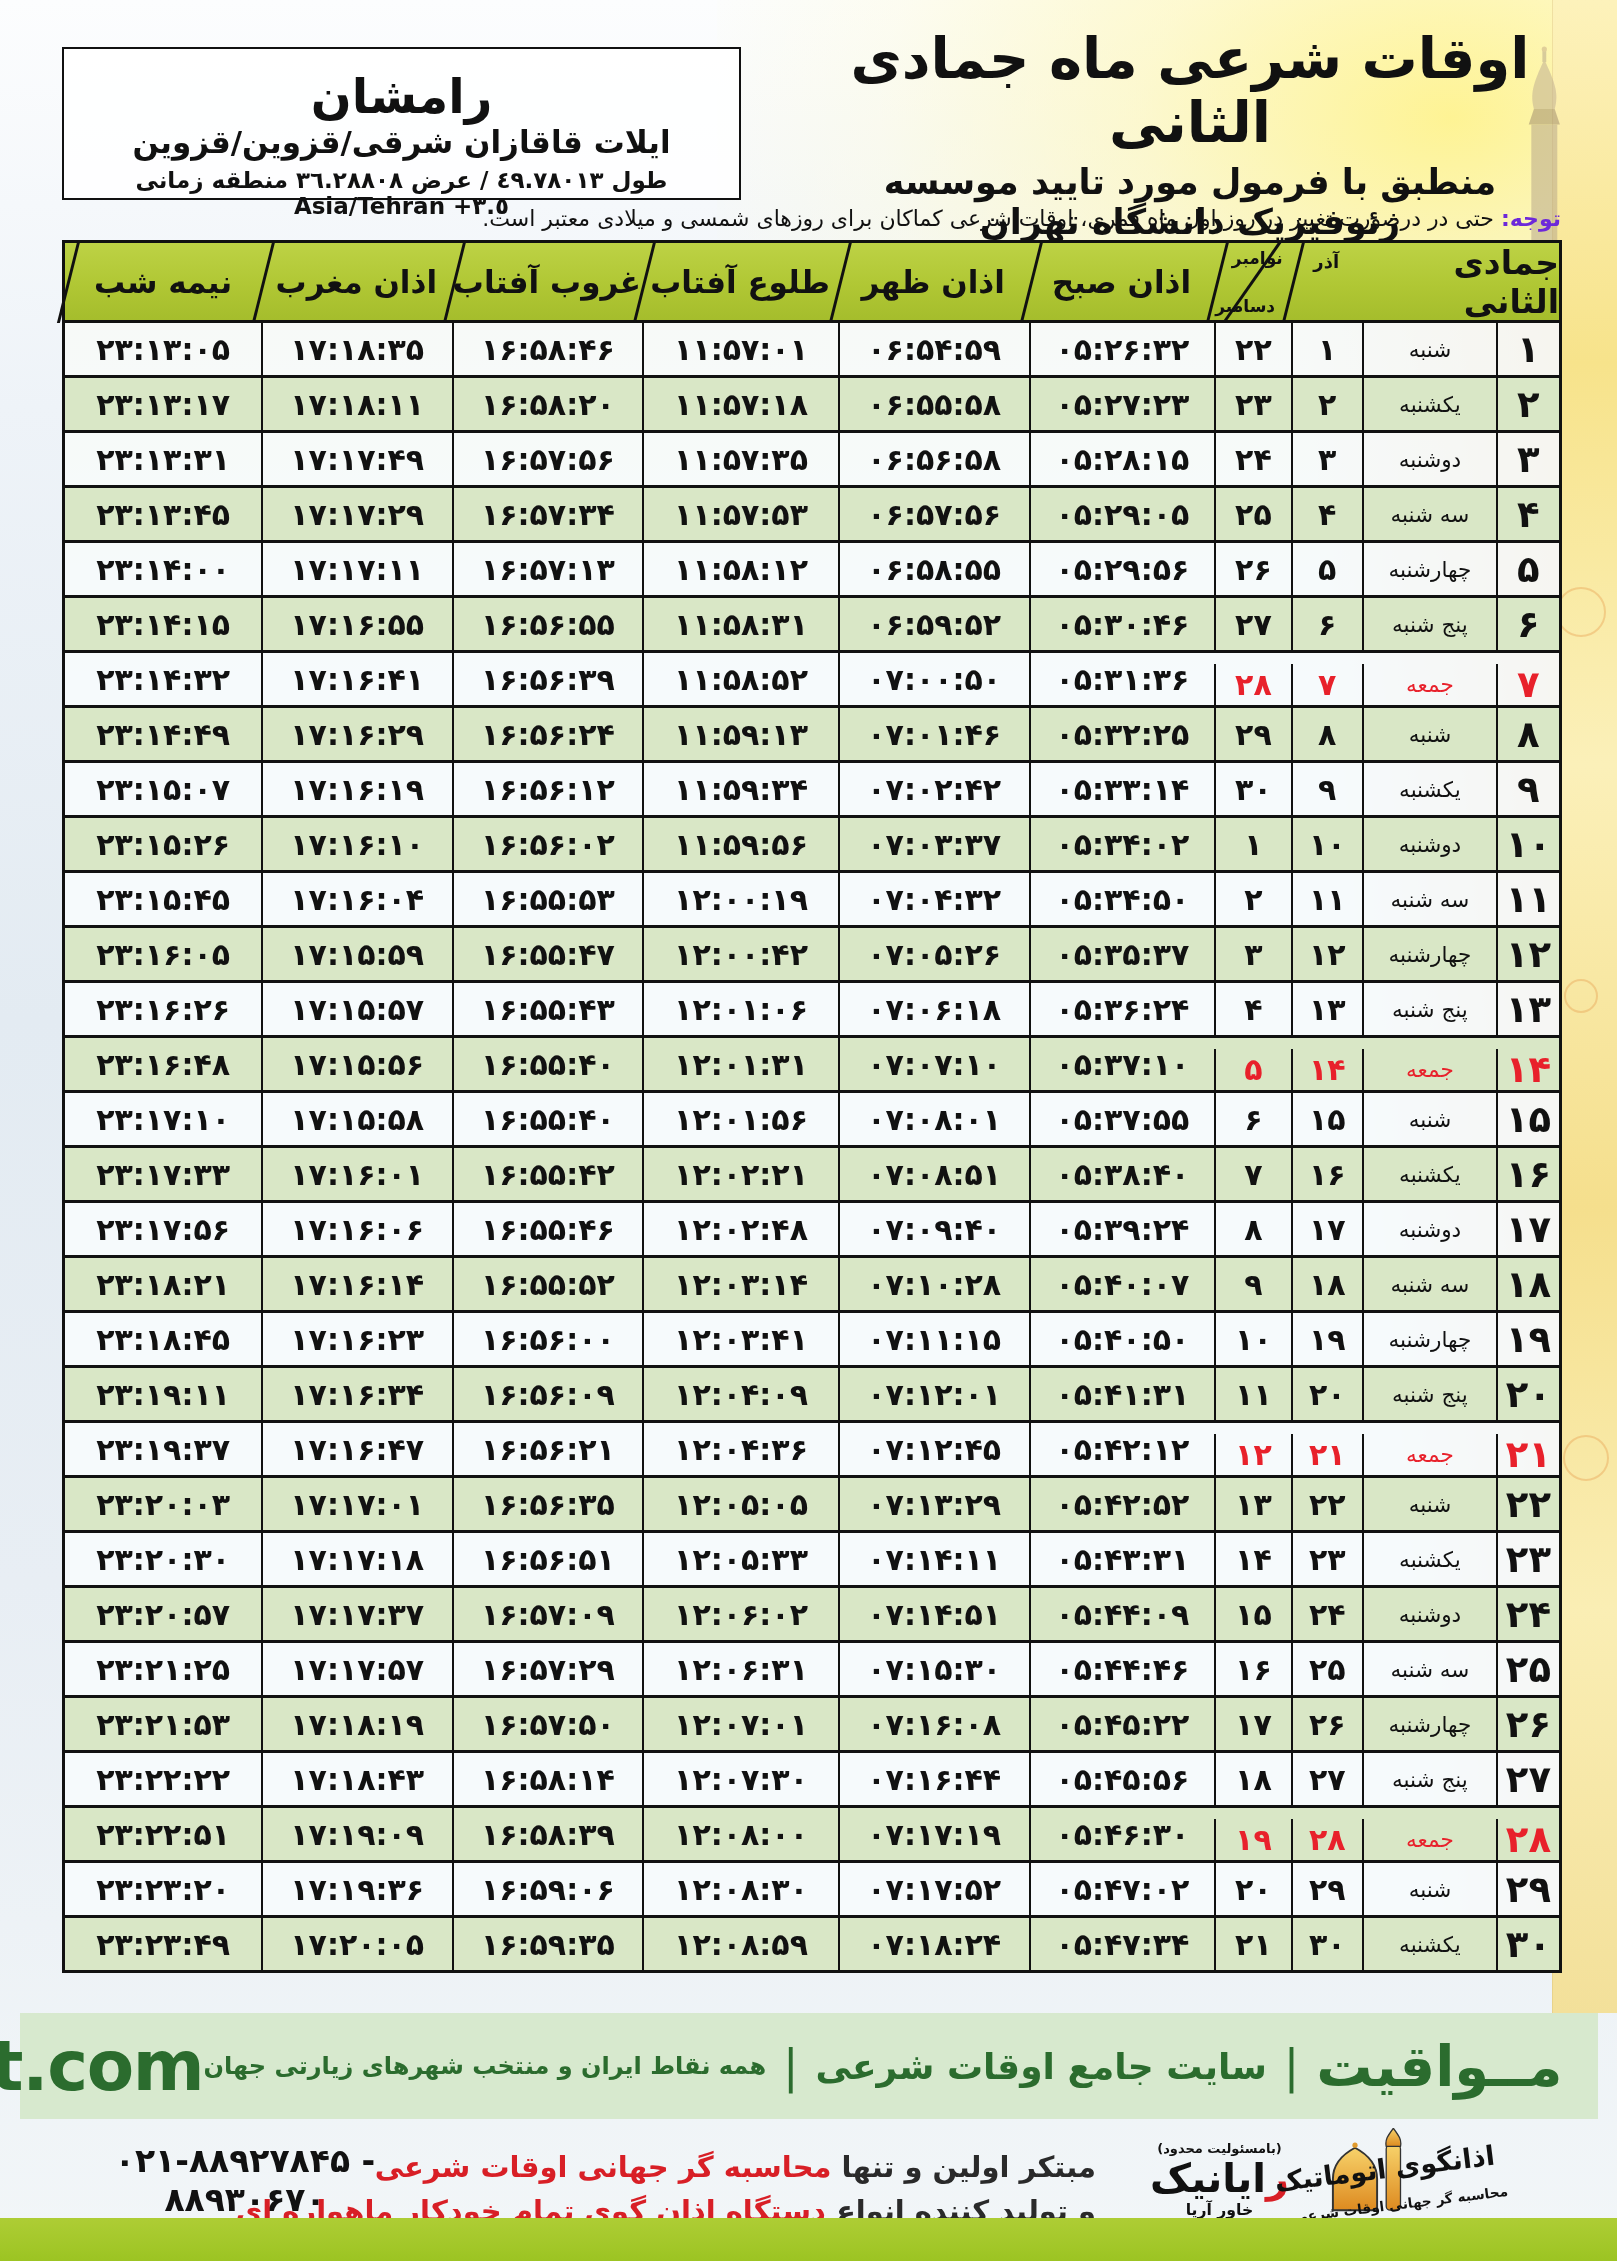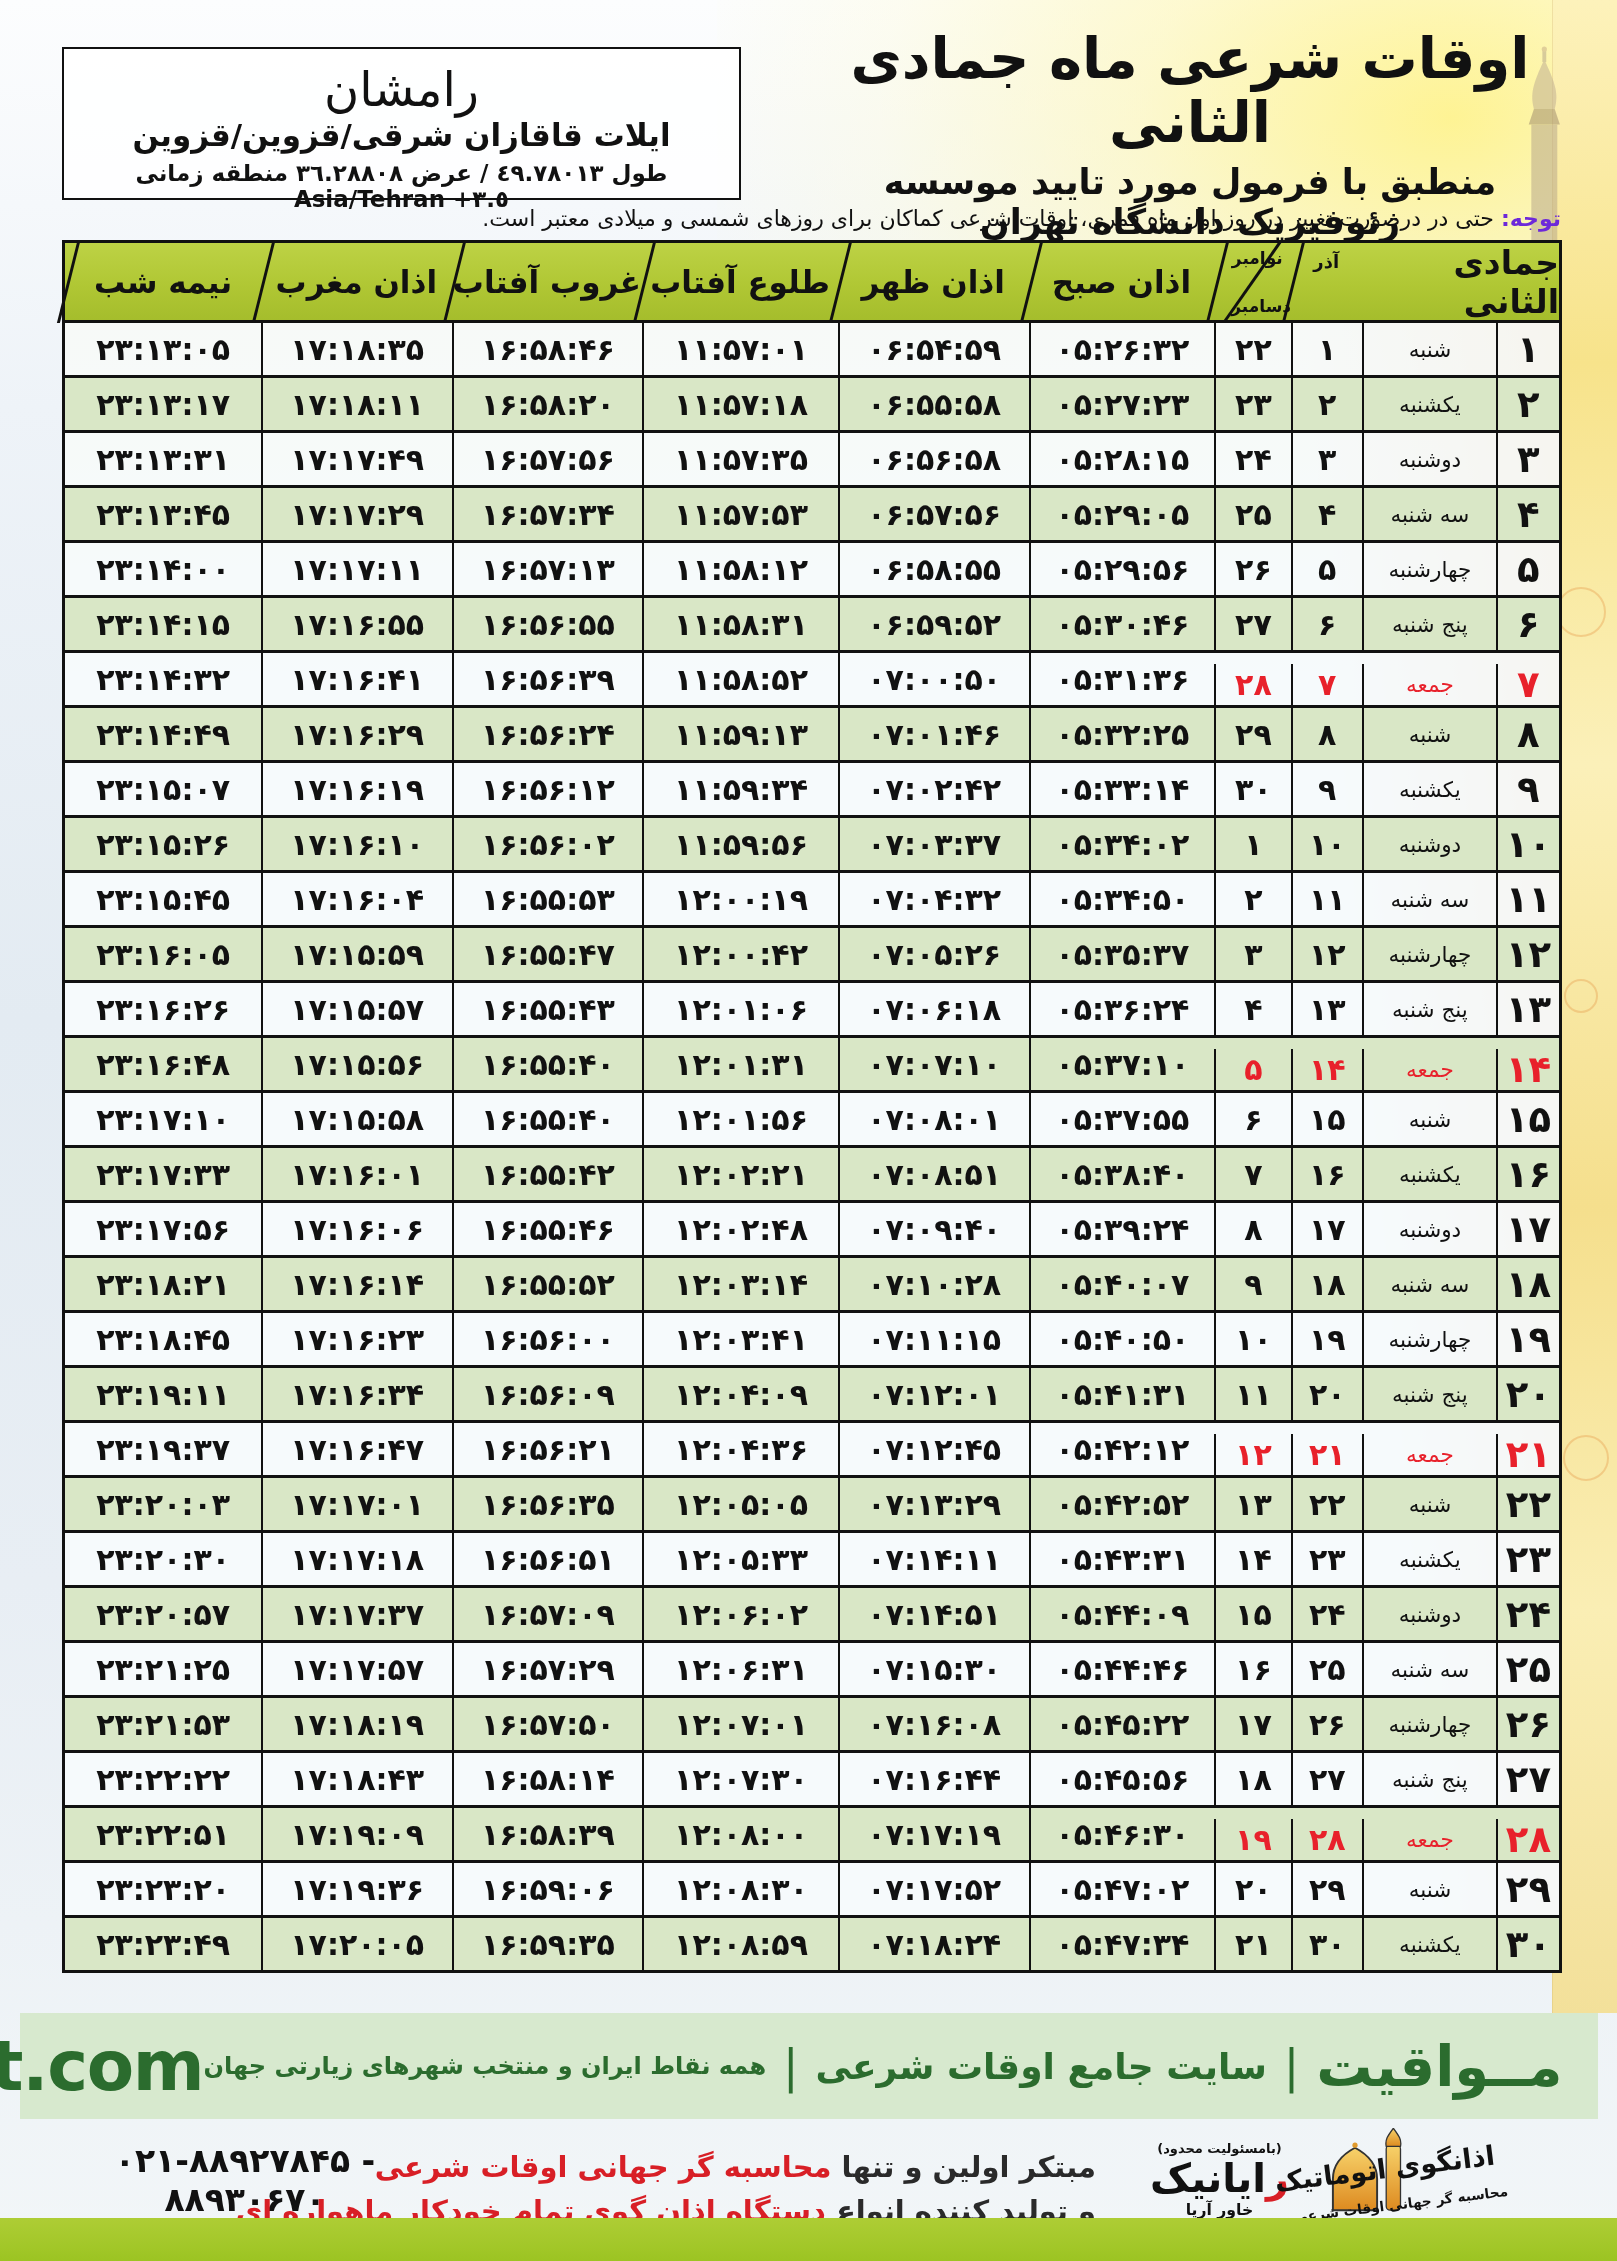--- a/index.html
+++ b/index.html
@@ -15,21 +15,21 @@
     background:linear-gradient(180deg,#fdf2bb 0%,#f7e38b 18%,#fbf0b9 38%,#f5df8d 60%,#faeeb4 80%,#f3e09a 100%);
     border-left:0.7px solid rgba(200,170,90,.25);}
   .orn{position:absolute;border:2.6px solid rgba(230,150,70,.35);border-radius:50%;}
   .orn.o1{right:11.7px;top:587px;width:46px;height:46px;}
   .orn.o2{right:19.6px;top:979px;width:30px;height:30px;}
   .orn.o3{right:9px;top:1435px;width:42px;height:42px;}
   .minaret{position:absolute;top:46px;right:36px;opacity:.55;}
   
   .loc-box{position:absolute;left:62px;top:47px;width:675px;height:149px;
     background:rgba(255,255,255,.85);border:2.6px solid #111;text-align:center;direction:rtl;}
-  .loc-city{font-size:48px;font-weight:normal;color:#111;margin-top:13px;line-height:1.15;}
+  .loc-city{font-size:48px;font-weight:bold;color:#111;margin-top:20px;line-height:1.15;}
   .loc-region{font-size:31px;font-weight:bold;color:#111;line-height:1.2;}
   .loc-coords{font-size:23px;font-weight:bold;color:#111;margin-top:5.2px;}
   .title-block{position:absolute;right:43px;top:27px;width:770px;text-align:center;direction:rtl;color:#111;}
   .main-title{font-size:56px;font-weight:bold;line-height:1.15;}
   .sub-title{font-size:35px;font-weight:bold;margin-top:6.5px;}
   .date-line{font-size:30px;font-weight:bold;margin-top:9px;}
   .note-line{position:absolute;right:57px;top:206px;direction:rtl;font-size:22px;color:#111;white-space:nowrap;}
   .note-label{color:#6d28d9;font-weight:bold;}
   
   .ptable{position:absolute;left:62px;top:240px;width:1494px;border:3.9px solid #111;direction:rtl;
@@ -38,21 +38,21 @@
       linear-gradient(180deg,rgba(250,230,150,.25) 0%,rgba(250,230,150,0) 25%),
       #eef2f6;}
   .grid-row{display:grid;grid-template-columns:4.23% 8.96% 4.78% 5.11% 12.43% 12.76% 13.1% 12.76% 12.76% 13.1%;}
   .thead{height:77px;background:linear-gradient(180deg,#bdd245 0%,#b0c734 55%,#a5bd2c 100%);border-bottom:3.9px solid #111;}
   .th{position:relative;display:flex;align-items:center;justify-content:center;
     font-size:31px;font-weight:bold;color:#111;}
   .th .sep{position:absolute;top:-1.3px;bottom:-1.3px;left:1.3px;width:3.3px;background:#111;transform:skewX(-14deg);}
   .th-month{font-size:33px;}
   .solar-top{position:absolute;top:7.8px;left:50%;transform:translateX(-50%);font-size:18px;font-weight:bold;}
   .greg-top{position:absolute;top:5.2px;right:7.8px;font-size:17px;font-weight:bold;}
-  .greg-bottom{position:absolute;bottom:5.2px;left:17px;font-size:17px;font-weight:bold;}
+  .greg-bottom{position:absolute;bottom:5.2px;left:1px;font-size:17px;font-weight:bold;}
   .diag{position:absolute;top:50%;left:50%;width:98px;height:2.6px;background:#111;transform:translate(-50%,-50%) rotate(-55deg);}
   .trow{height:52px;}
   .trow + .trow{border-top:3.3px solid #111;}
   .trow:nth-child(odd){background:rgba(248,251,253,.82);}
   .trow:nth-child(even){background:#d9e7c6;}
   .cell{display:flex;align-items:center;justify-content:center;color:#111;border-left:2px solid #111;overflow:hidden;}
   .cell:last-child{border-left:none;}
   .cell.day{font-size:37px;font-weight:bold;}
   .cell.weekday{font-size:21.5px;font-weight:normal;}
   .cell.num{font-size:30px;font-weight:bold;}

